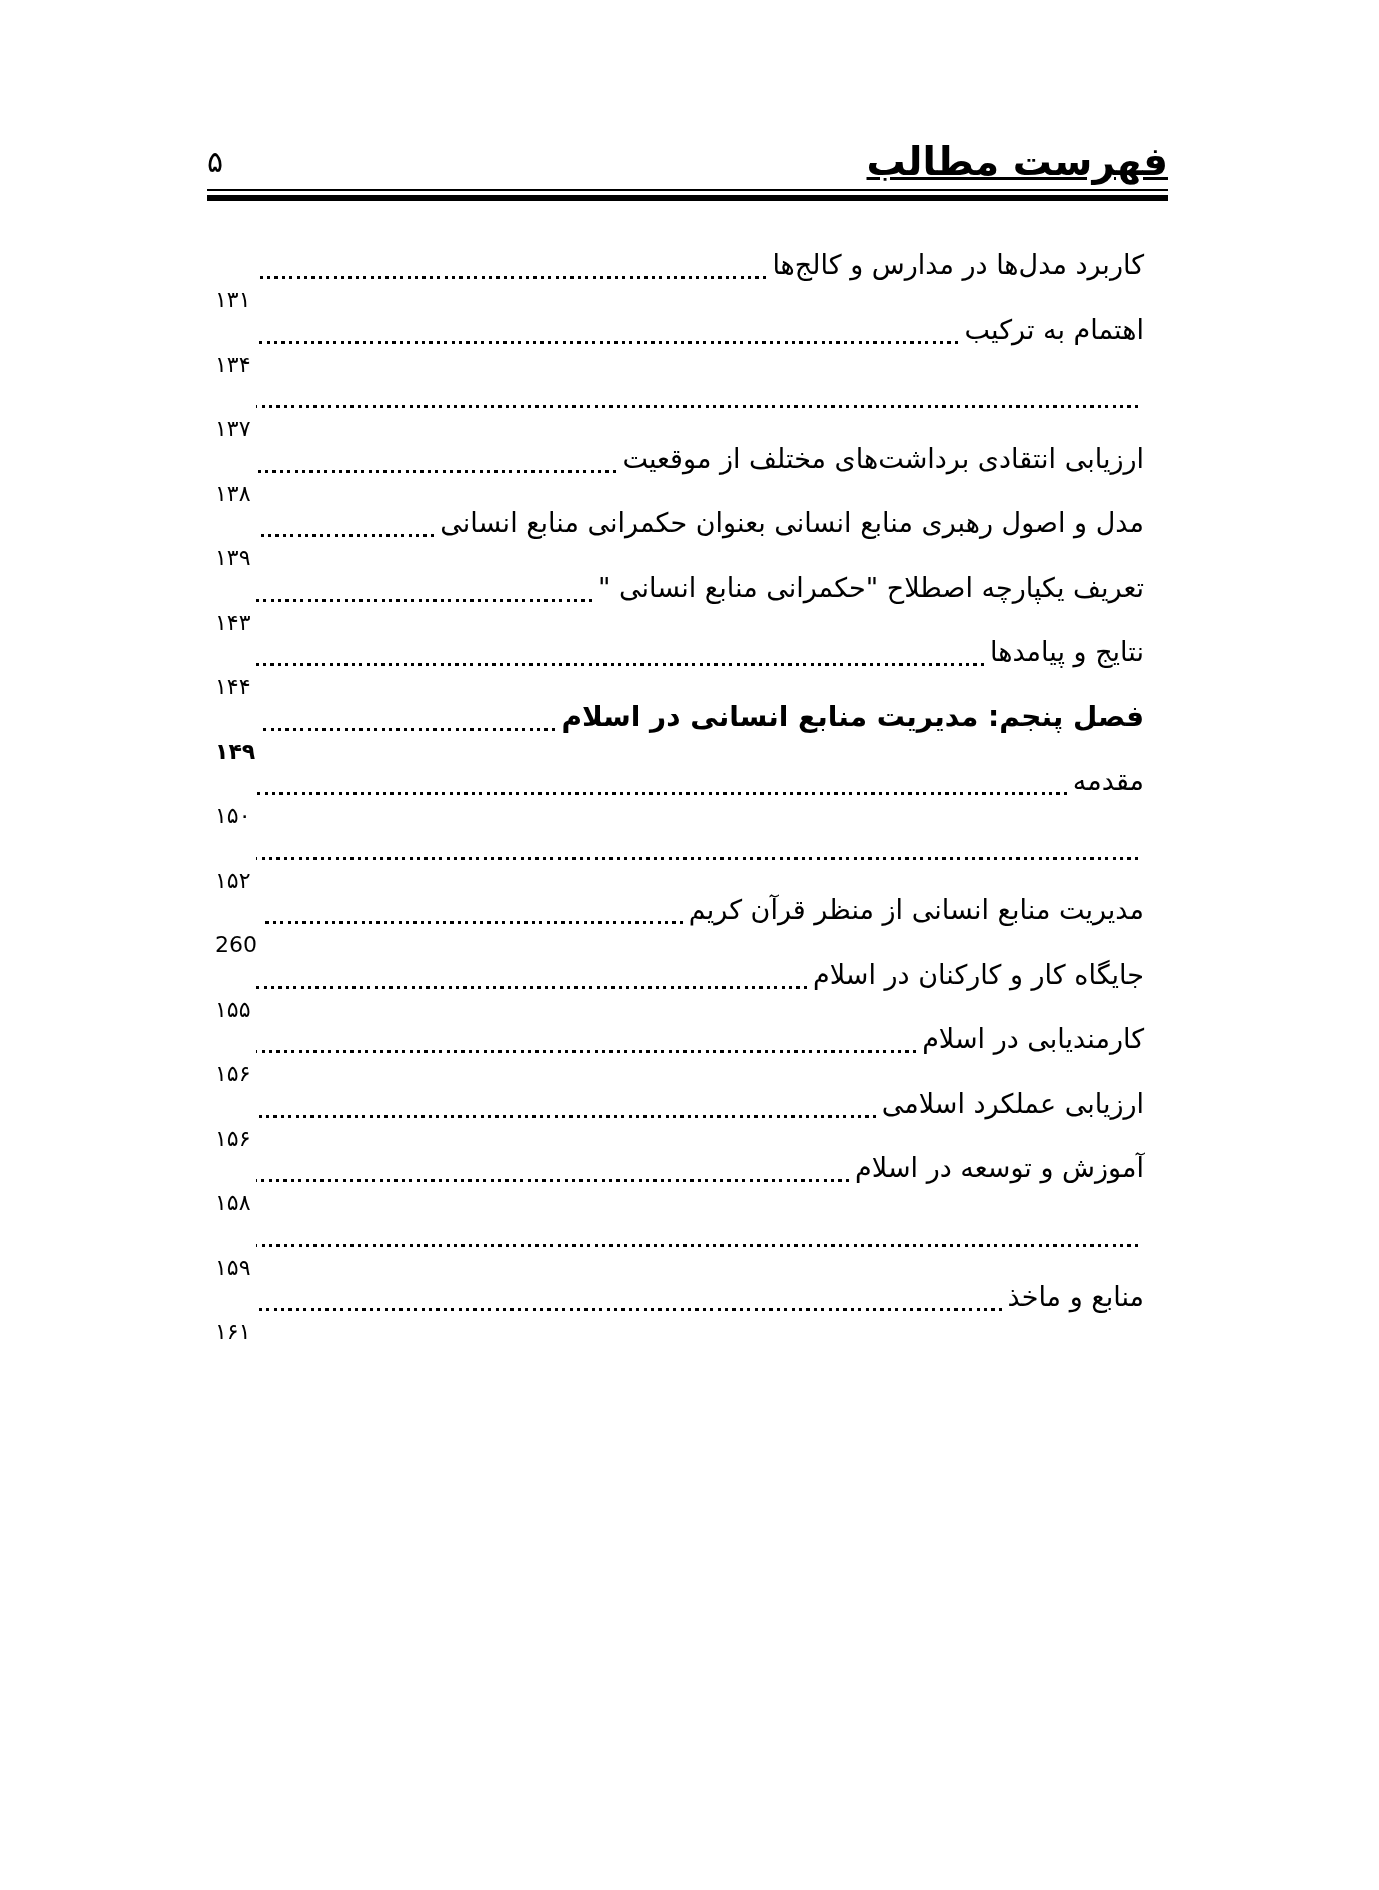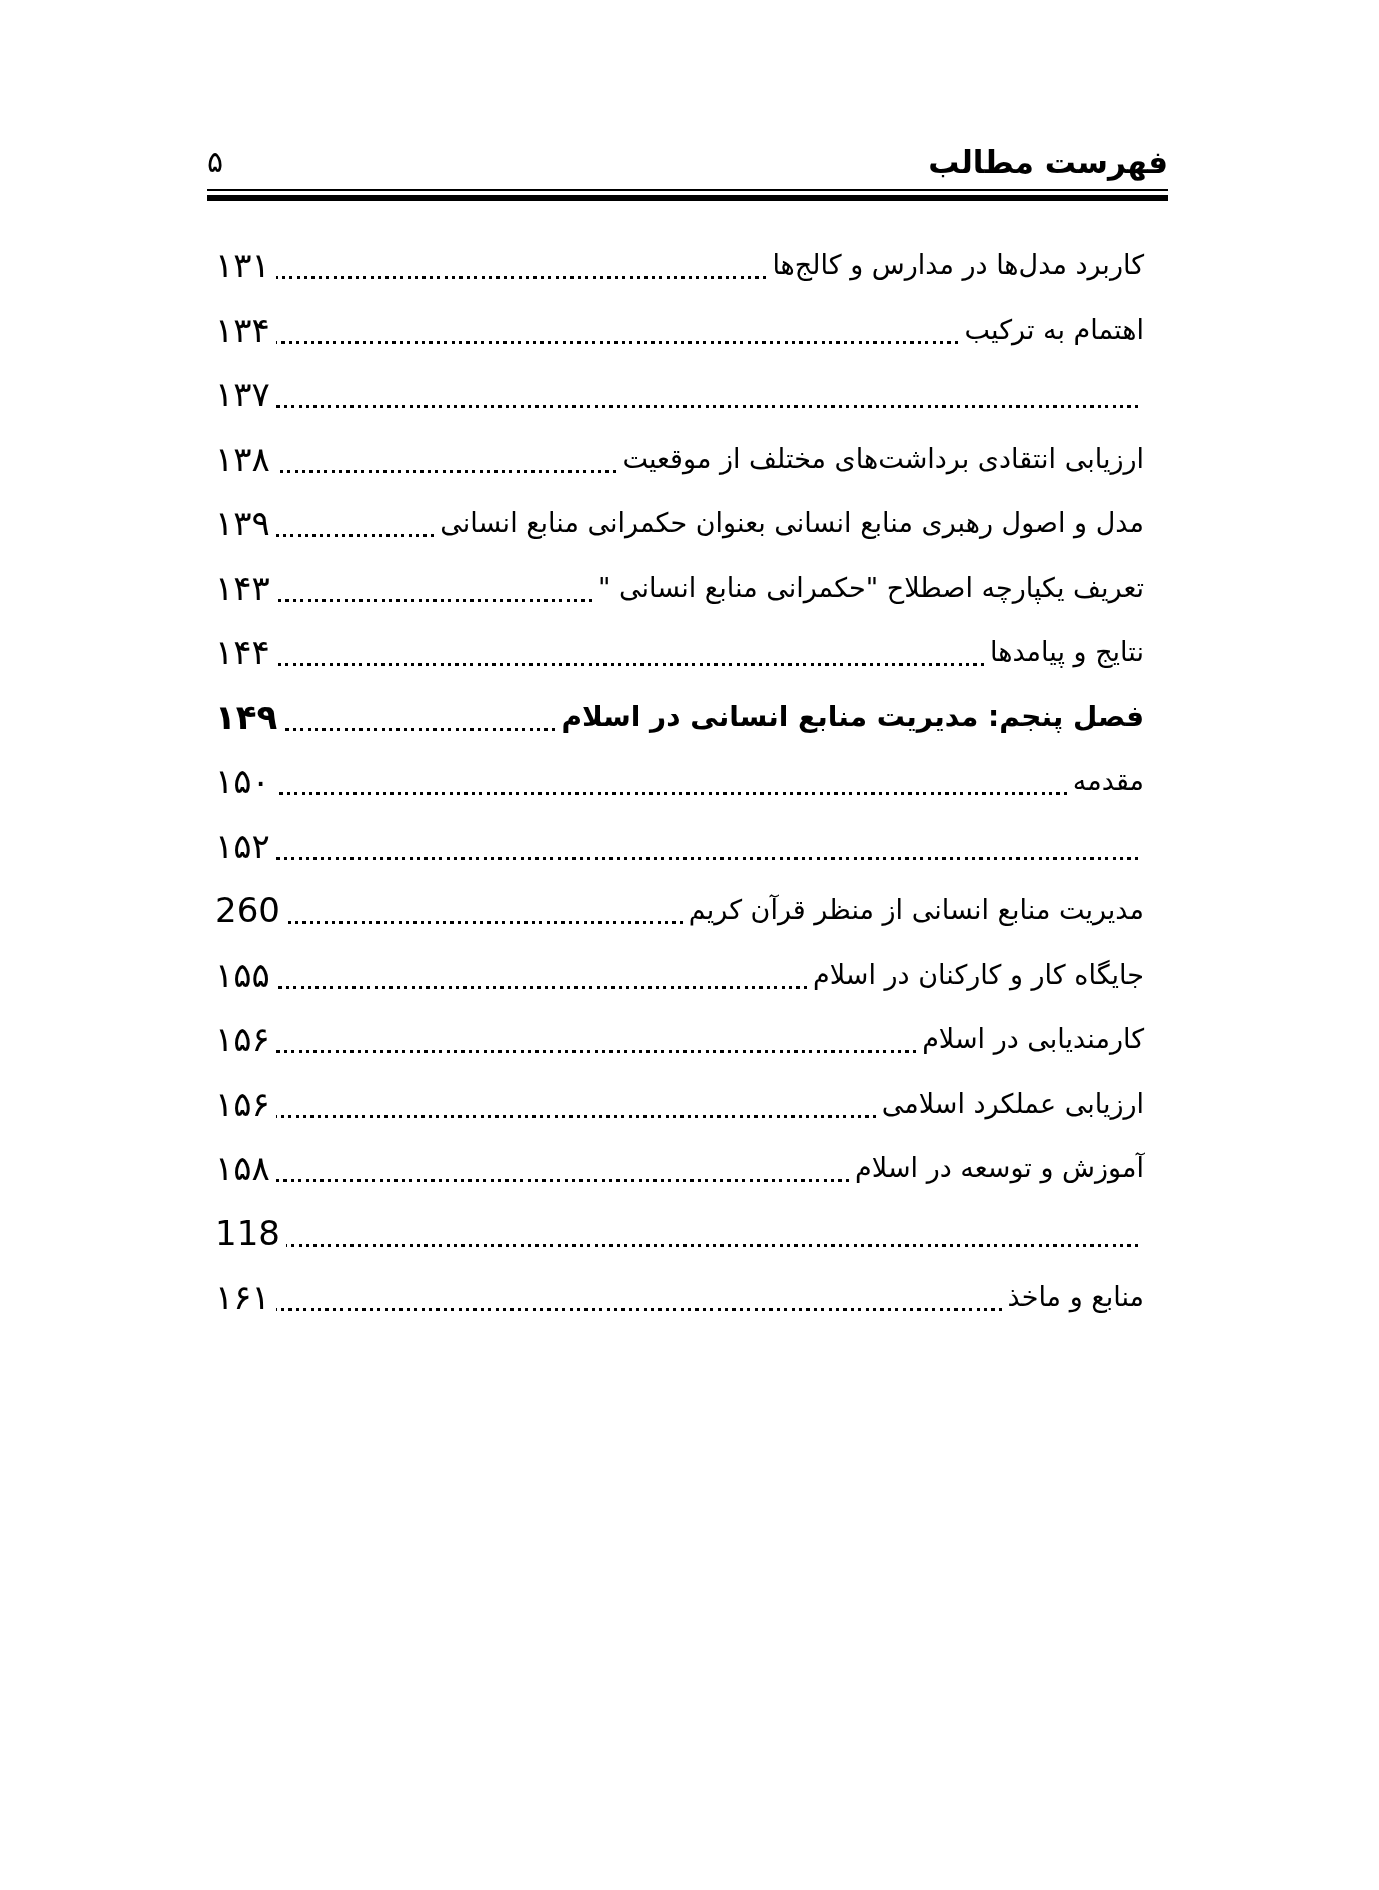--- a/index.html
+++ b/index.html
@@ -21,23 +21,24 @@
   }
   .header-row {
     display: flex;
     direction: rtl;
     justify-content: space-between;
     align-items: flex-end;
     padding-top: 126px;
     height: 56px;
   }
   .header-title {
-    font-size: 31px;
+    font-size: 39px;
     font-weight: bold;
     line-height: 40px;
+    text-decoration: underline;
   }
   .header-pagenum {
     font-size: 30px;
     line-height: 40px;
   }
   .double-rule {
     margin-top: 7px;
     height: 4px;               
     border-top: 2px solid #000;    
     border-bottom: 6px solid #000; 
@@ -60,22 +61,23 @@
   }
   .row .dots {
     flex: 1;
     min-width: 18px;
     height: 3.2px;
     margin: 31px 6px 0 6px;
     background: repeating-linear-gradient(to left, #000 0 3.2px, transparent 3.2px 7.4px);
   }
   .row .n {
     line-height: 40px;
-    font-size: 34px;
+    font-size: 22px;
     white-space: nowrap;
+    margin-top: 35px;
   }
   .row.chapter { font-weight: bold; font-size: 28px; }
   .row.chapter .n { font-weight: bold; }
 </style>
 </head>
 <body>
 
 <div class="page">
   <div class="inner">
 
@@ -171,21 +173,21 @@
       </div>
 
       <div class="row">
         <span class="t">آموزش و توسعه در اسلام</span>
         <span class="dots"></span>
         <span class="n">۱۵۸</span>
       </div>
 
       <div class="row">
         <span class="dots"></span>
-        <span class="n">118</span>
+        <span class="n">۱۵۹</span>
       </div>
 
       <div class="row">
         <span class="t">منابع و ماخذ</span>
         <span class="dots"></span>
         <span class="n">۱۶۱</span>
       </div>
 
     </div>
   </div>

